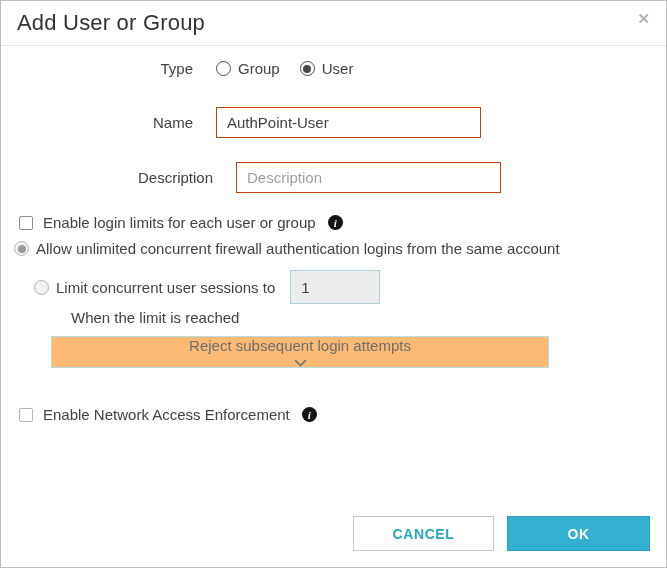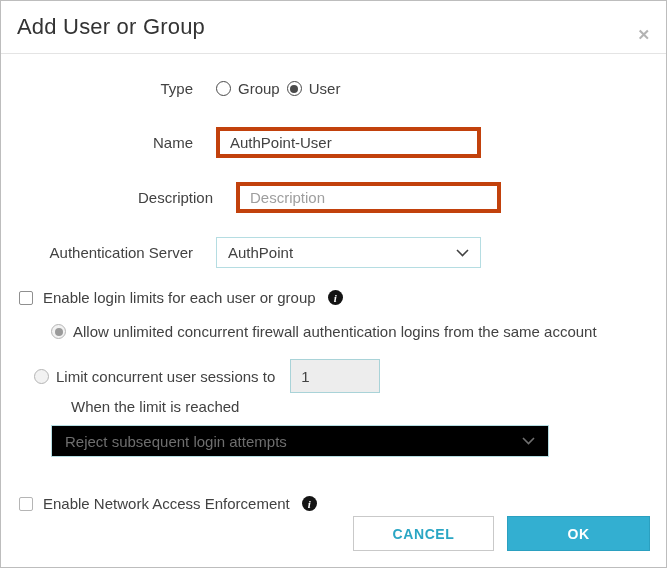--- a/index.html
+++ b/index.html
@@ -10,26 +10,26 @@
     background:#fff;
   }
   .dialog {
     position:relative;
     width:667px; height:568px;
     border:1px solid #bdbdbd;
     background:#fff;
     overflow:hidden;
   }
   .header {
-    height:53px;
+    height:45px;
     border-bottom:1px solid #e4e4e4;
     display:flex;
     align-items:center;
     justify-content:space-between;
-    padding:16px 16px;
+    padding:0 16px;
   }
   .title {
     margin:0;
     font-size:22px;
     font-weight:300;
     color:#333;
     letter-spacing:0.2px;
   }
   .close {
     align-self:flex-start;
@@ -42,22 +42,22 @@
   }
   .frow { display:flex; align-items:center; }
   .lbl {
     width:192px;
     flex-shrink:0;
     text-align:right;
     margin-right:23px;
     color:#424242;
     font-size:15px;
   }
-  .row-type { margin-top:26px; }
-  .radio-group { display:flex; align-items:center; gap:7px; }
+  .row-type { margin-top:14px; }
+  .radio-group { display:flex; align-items:center; gap:20px; }
   .radio { display:flex; align-items:center; gap:7px; font-size:15px; color:#424242; cursor:pointer; }
   .rcircle {
     width:15px; height:15px;
     border:1.5px solid #4a4a4a;
     border-radius:50%;
     background:#fff;
     position:relative;
     flex-shrink:0;
   }
   .rcircle.sel::after {
@@ -67,21 +67,21 @@
     border-radius:50%;
     background:#4a4a4a;
   }
   .rcircle.dis { border-color:#b5b5b5; background:#f2f2f2; }
   .rcircle.dis.sel::after { background:#9a9a9a; }
   .row-name { margin-top:30px; }
   .row-desc { margin-top:24px;padding-left:20px; }
   .row-auth { margin-top:24px; }
   .txt {
     width:265px; height:31px;
-    border:4px solid #c2410c;
+    border:1px solid #c2410c;
     padding:0 10px;
     font-size:15px;
     color:#424242;
     font-family:"Liberation Sans", sans-serif;
     outline:none;
   }
   .txt::placeholder { color:#9e9e9e; }
   .selectbox {
     width:265px; height:31px;
     border:1px solid #b5dde2;
@@ -121,22 +121,22 @@
     display:inline-flex;
     align-items:center;
     justify-content:center;
     font-family:"Liberation Serif", serif;
     font-style:italic;
     font-weight:bold;
     font-size:11px;
     margin-left:2px;
     cursor:pointer;
   }
-  .radio-row1 { margin-top:17px; padding-left:50px; }
-  .radio-row2 { margin-top:19px; padding-left:33px; display:flex; align-items:center; }
+  .radio-row1 { margin-top:9px; padding-left:13px; }
+  .radio-row2 { margin-top:13px; padding-left:33px; display:flex; align-items:center; }
   .sess-input {
     margin-left:15px;
     width:90px; height:34px;
     border:1px solid #a9d3d8;
     background:#ededed;
     padding:0 10px;
     font-size:15px;
     color:#424242;
     font-family:"Liberation Sans", sans-serif;
     outline:none;
@@ -144,27 +144,28 @@
   .when-row {
     margin-top:5px;
     padding-left:70px;
     font-size:15px;
     color:#424242;
   }
   .big-select {
     margin:10px 0 0 50px;
     width:498px; height:32px;
     border:1px solid #b5dde2;
-    background:#000000;
+    background:#fdba74;
     display:flex;
     align-items:center;
     justify-content:space-between;
     padding:0 13px;
     font-size:15px;
     color:#6e6e6e;
+    flex-direction:column;
   }
   .nae-row { margin-top:38px; }
   .footer {
     position:absolute;
     right:16px;
     bottom:16px;
     display:flex;
     gap:13px;
   }
   .btn {
@@ -218,31 +219,20 @@
   <div class="frow row-name">
     <span class="lbl">Name</span>
     <input class="txt" type="text" value="AuthPoint-User" style="">
   </div>
 
   <div class="frow row-desc">
     <span class="lbl">Description</span>
     <input class="txt" type="text" placeholder="Description" style="">
   </div>
 
-  <div class="frow row-auth">
-    <span class="lbl">Authentication Server</span>
-    <div class="selectbox">
-      <span>AuthPoint</span>
-      <span class="chev">
-        <svg width="13" height="8" viewBox="0 0 13 8">
-            <polyline points="1,1 6.5,6.5 12,1" fill="none" stroke="#424242" stroke-width="1.6"></polyline>
-          </svg>
-      </span>
-    </div>
-  </div>
 
   <div class="chk-row">
     <span class="checkbox"></span>
     <span>Enable login limits for each user or group</span>
     <span class="info">i</span>
   </div>
 
   <div class="radio-row1">
     <span class="radio">
       <span class="rcircle dis sel"></span>

